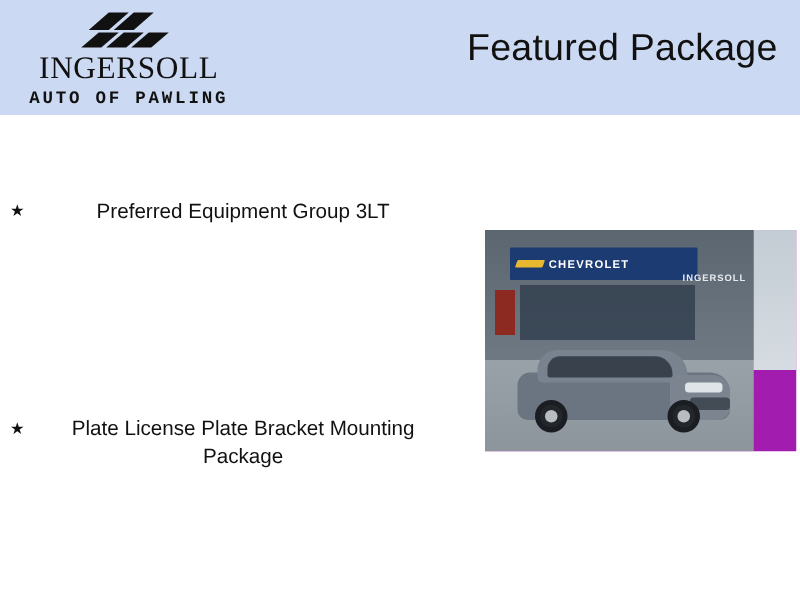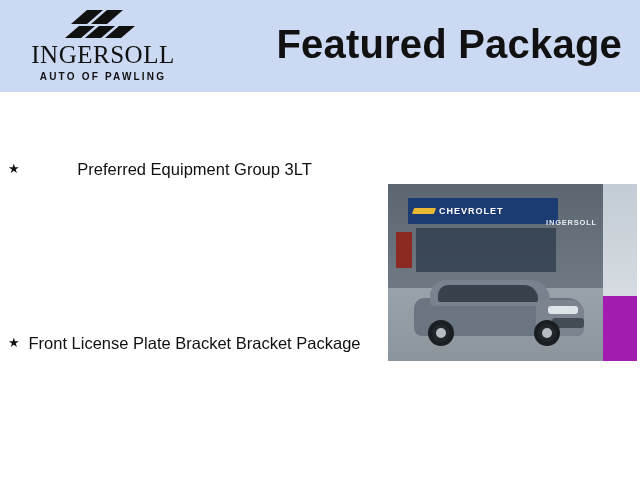--- a/index.html
+++ b/index.html
@@ -48,33 +48,33 @@
   .logo-mark svg { display: block; }
   .logo-name {
     font-size: 25px;
     letter-spacing: 0.5px;
     font-weight: 400;
     color: #111111;
     margin-top: 1px;
     font-family: "Liberation Serif", serif;
   }
   .logo-sub {
-    font-size: 10px;
+    font-size: 14px;
     letter-spacing: 2.2px;
     color: #111111;
     margin-top: 2px;
     font-weight: 700;
-    font-family: Liberation Sans, sans-serif;
+    font-family: Liberation Mono, monospace;
   }
   .header-title {
     position: absolute;
     right: 18px;
     top: 22px;
-    font-size: 40px;
-    font-weight: 700;
+    font-size: 30px;
+    font-weight: 400;
     color: #111111;
     letter-spacing: 0.2px;
   }
   
   .features {
     position: absolute;
     left: 8px;
     top: 158px;
     width: 355px;
   }
@@ -304,21 +304,21 @@
 
     <div class="feature">
       <span class="bullet">★</span>
       <span class="label">Preferred Equipment Group 3LT</span>
     </div>
 
     <div class="feature-gap"></div>
 
     <div class="feature">
       <span class="bullet">★</span>
-      <span class="label">Front License Plate Bracket Bracket Package</span>
+      <span class="label">Plate License Plate Bracket Mounting Package</span>
     </div>
 
   </div>
 
   <div class="photo">
     <div class="sky"></div>
     <div class="dealer">
       <div class="door-red"></div>
       <div class="glass"></div>
       <div class="dealer-band">

